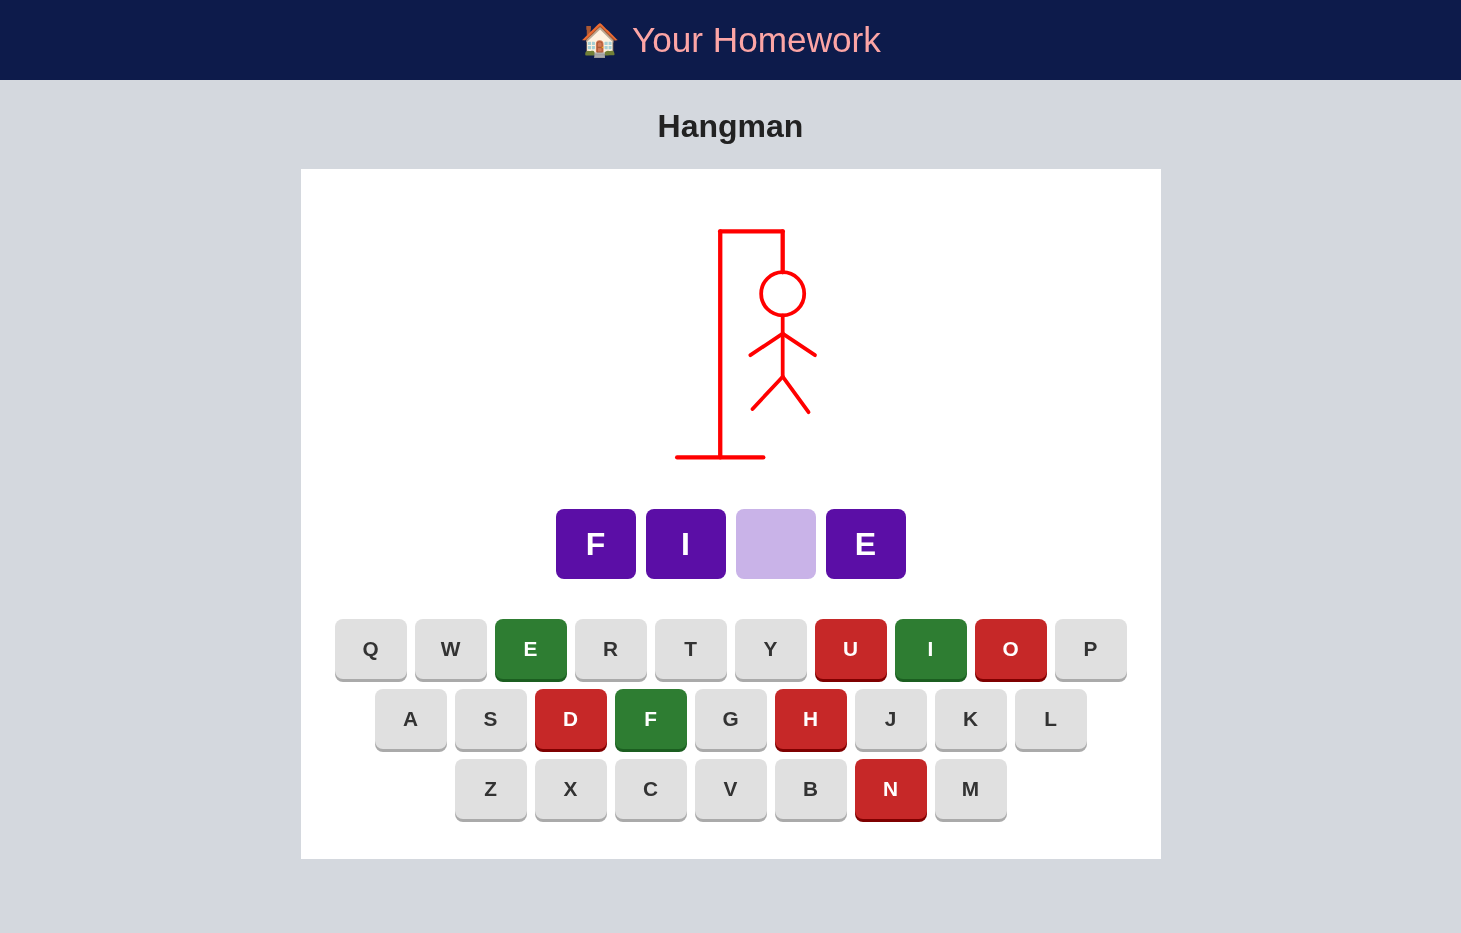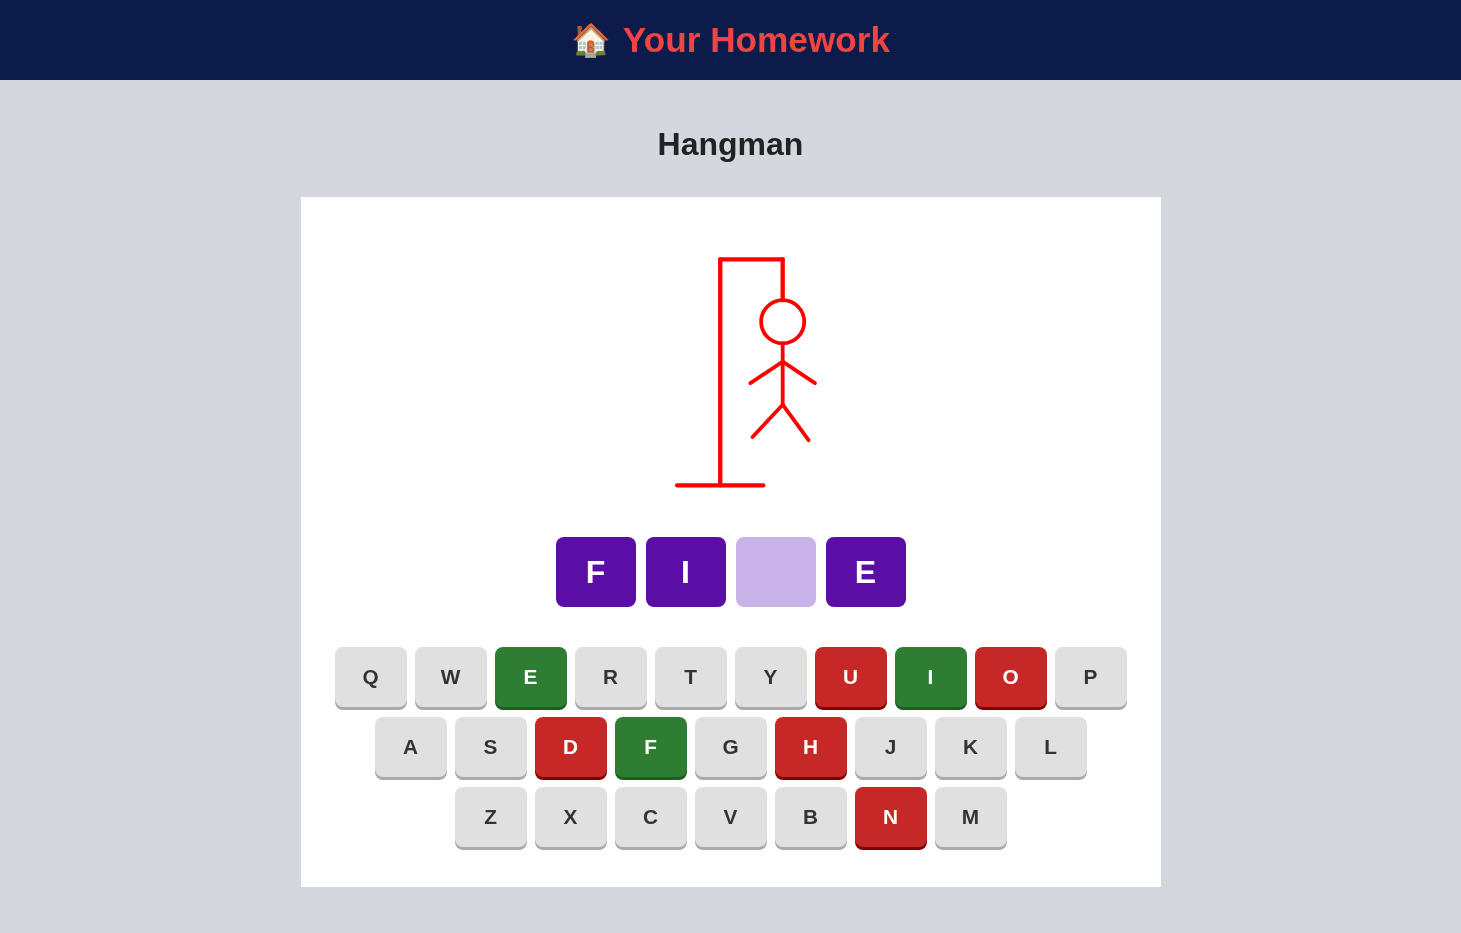--- a/index.html
+++ b/index.html
@@ -16,37 +16,36 @@
     #header {
       background: #0d1b4b;
       height: 80px;
       display: flex;
       align-items: center;
       justify-content: center;
       gap: 12px;
     }
 
     #header-title {
-      color: #ef4444;
+      color: #fca5a5;
       font-size: 2.2rem;
-      font-weight: bold;
+      font-weight: normal;
     }
 
     #header-icon {
       font-size: 2rem;
     }
 
     
     #main {
       flex: 1;
       display: flex;
       flex-direction: column;
       align-items: center;
-      padding: 46px 20px;
-      justify-content: space-between;
+      padding: 28px 20px;
     }
 
     #page-title {
       font-size: 2rem;
       font-weight: bold;
       color: #222;
       margin-bottom: 24px;
     }
 
     

